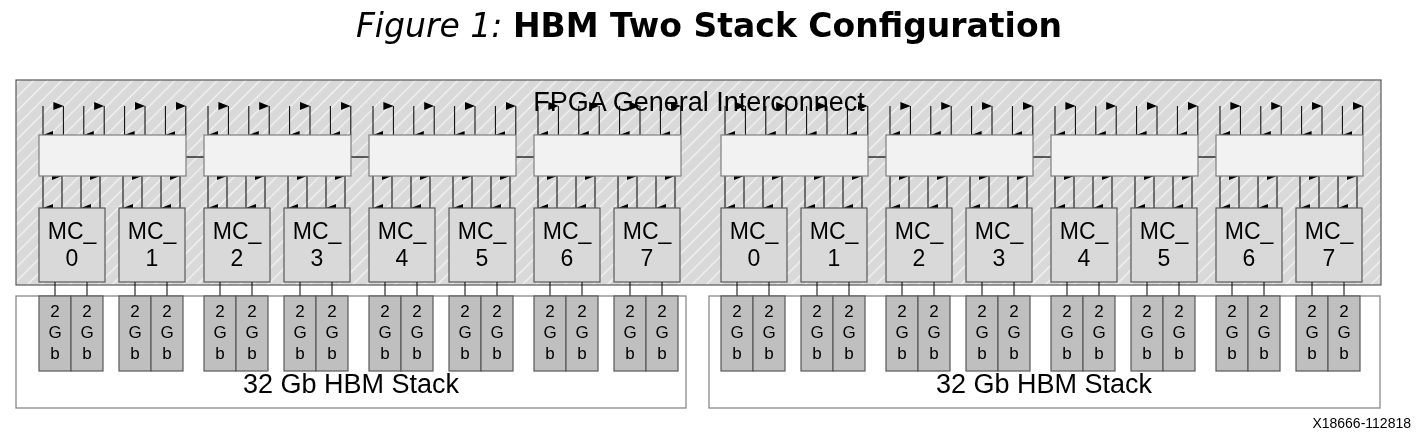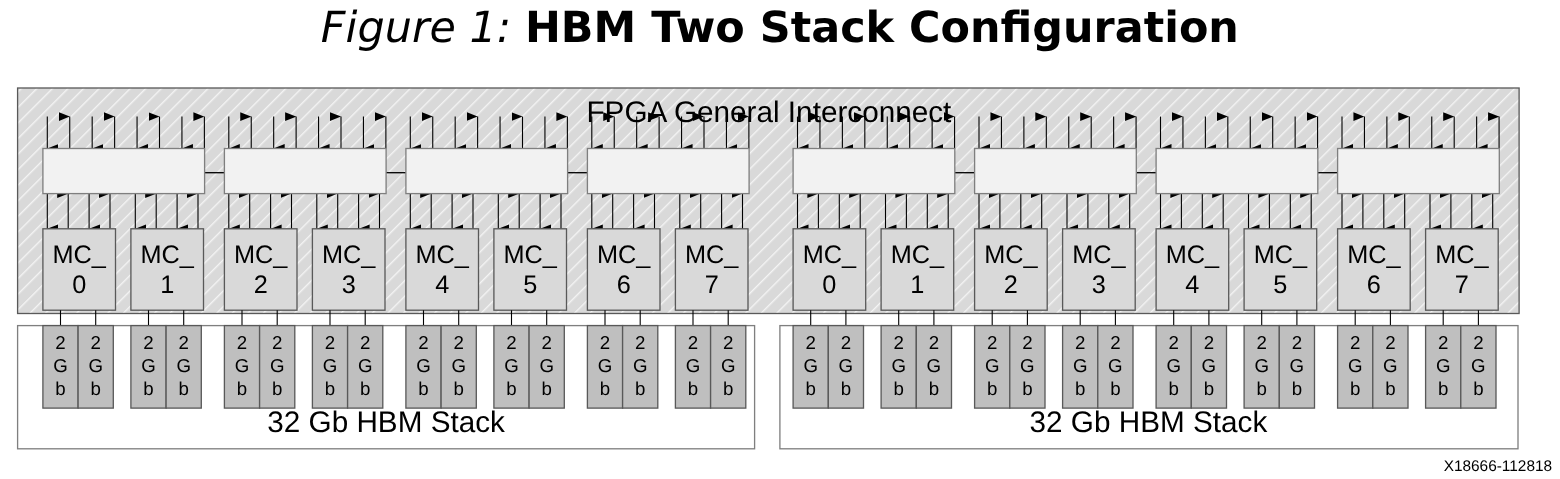--- a/index.html
+++ b/index.html
@@ -1,17 +1,17 @@
 <!DOCTYPE html>
 <html><head>
 <meta charset="utf-8">
 <style>
   html, body { margin:0; padding:0; background:#ffffff; }
   body { width:1418px; height:435px; position:relative; overflow:hidden; font-family:"Liberation Sans", sans-serif; }
-  #title { position:absolute; left:0; top:4px; width:1418px; text-align:center; font-family:"DejaVu Sans", sans-serif; font-size:39px; color:#000; line-height:44px; }
+  #title { position:absolute; left:0; top:4px; width:1418px; text-align:center; font-family:"DejaVu Sans", sans-serif; font-size:33px; color:#000; line-height:44px; }
   #title .fig { font-style:italic; font-weight:normal; }
   #title .name { font-weight:bold; }
   #diagram { position:absolute; left:0; top:0; }
   .mc-label, .mem-label, .stack-label, .fpga-label, .ref-label { font-family:"Liberation Sans", sans-serif; fill:#000; }
 </style>
 </head>
 <body>
 
 <div id="title">
   <span class="fig">Figure 1:</span>

